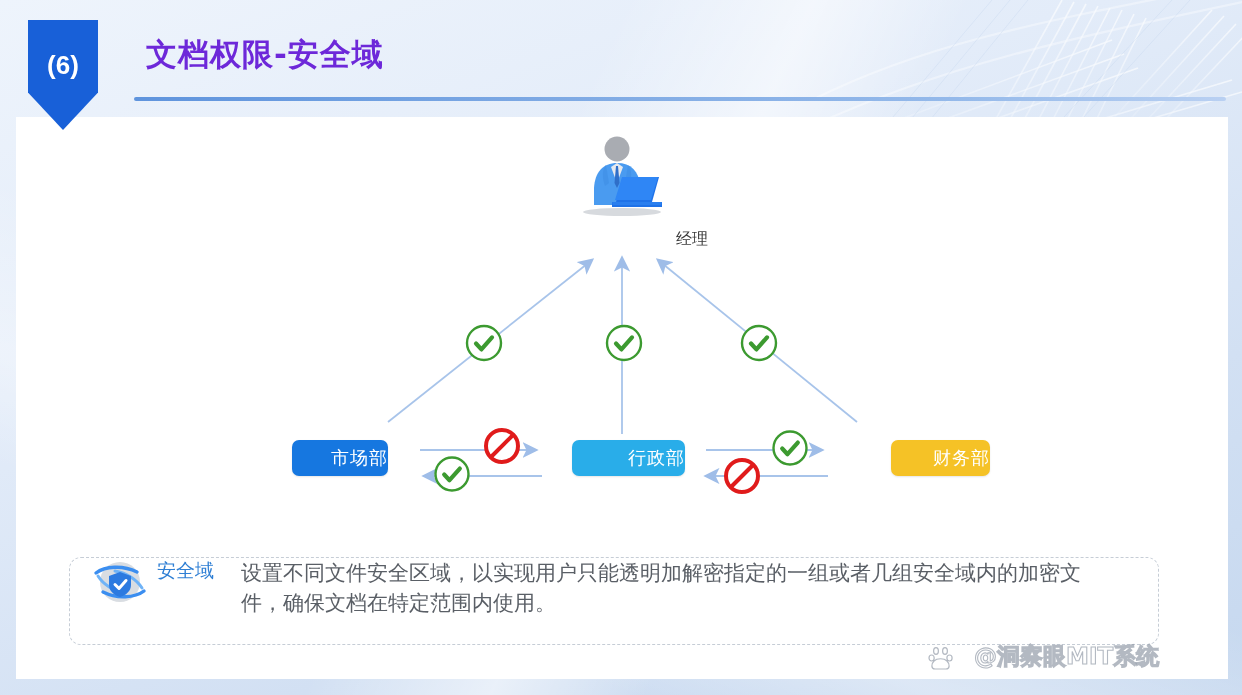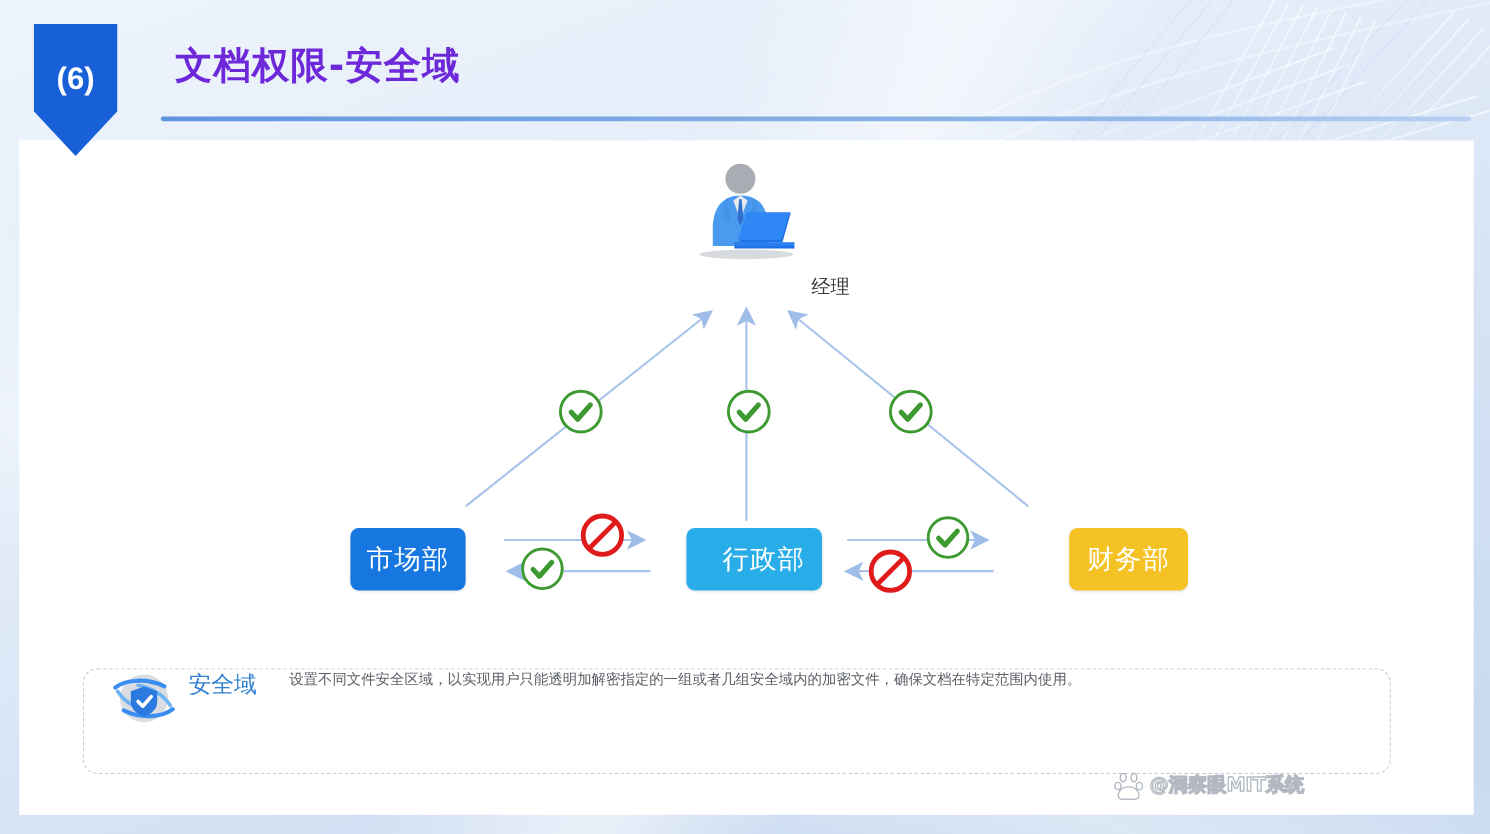--- a/index.html
+++ b/index.html
@@ -66,53 +66,53 @@
     position:absolute;left:536px;top:229px;width:172px;text-align:right;
     font-size:16px;color:#3b3b3b;
     font-family:"DejaVu Sans","Liberation Sans",sans-serif;
   }
 
   
   .diagram{position:absolute;left:0;top:0;width:1242px;height:695px;pointer-events:none;}
 
   
   .dept{
-    position:absolute;height:52px;border-radius:7px;
-    display:flex;align-items:center;justify-content:center;
-    color:#ffffff;font-size:22px;letter-spacing:1px;
+    position:absolute;height:36px;border-radius:7px;
+    display:flex;align-items:center;justify-content:flex-end;
+    color:#ffffff;font-size:18px;letter-spacing:1px;
     font-family:"DejaVu Sans","Liberation Sans",sans-serif;
     box-shadow:0 1px 2px rgba(0,0,0,.10);
   }
   #dept-0{left:292px;top:440px;width:96px;background:#1677e0;}
   #dept-1{left:572px;top:440px;width:97px;background:#29ade9;padding-left:16px;}
   #dept-2{left:891px;top:440px;width:99px;background:#f5c226;}
 
   
   .note{
     position:absolute;left:69px;top:557px;width:1090px;height:88px;
     border:1.5px dashed #c6cdd6;border-radius:12px;
     box-sizing:border-box;
     display:flex;align-items:flex-start;
   }
   .note-icon{margin-left:19px;width:62px;height:48px;flex:none;}
   .note-title{
     margin-left:6px;font-size:19px;color:#2f7fd4;flex:none;
     font-family:"DejaVu Sans","Liberation Sans",sans-serif;
   }
   .note-text{
-    margin-left:27px;font-size:12px;line-height:1.45;color:#5a5f66;
+    margin-left:27px;font-size:21px;line-height:1.45;color:#5a5f66;
     font-family:"DejaVu Sans","Liberation Sans",sans-serif;
     width:880px;
   }
 
   
   .watermark{
     position:absolute;left:928px;top:641px;
-    display:flex;align-items:center;gap:4px;
-    font-size:16px;font-weight:700;
+    display:flex;align-items:center;gap:20px;
+    font-size:23px;font-weight:700;
     font-family:"DejaVu Sans","Liberation Sans",sans-serif;
     color:rgba(255,255,255,0.0);
     -webkit-text-stroke:1.1px rgba(150,158,170,.72);
     white-space:nowrap;
   }
   .wm-paw{width:26px;height:26px;flex:none;}
 </style>
 </head>
 <body>
 

